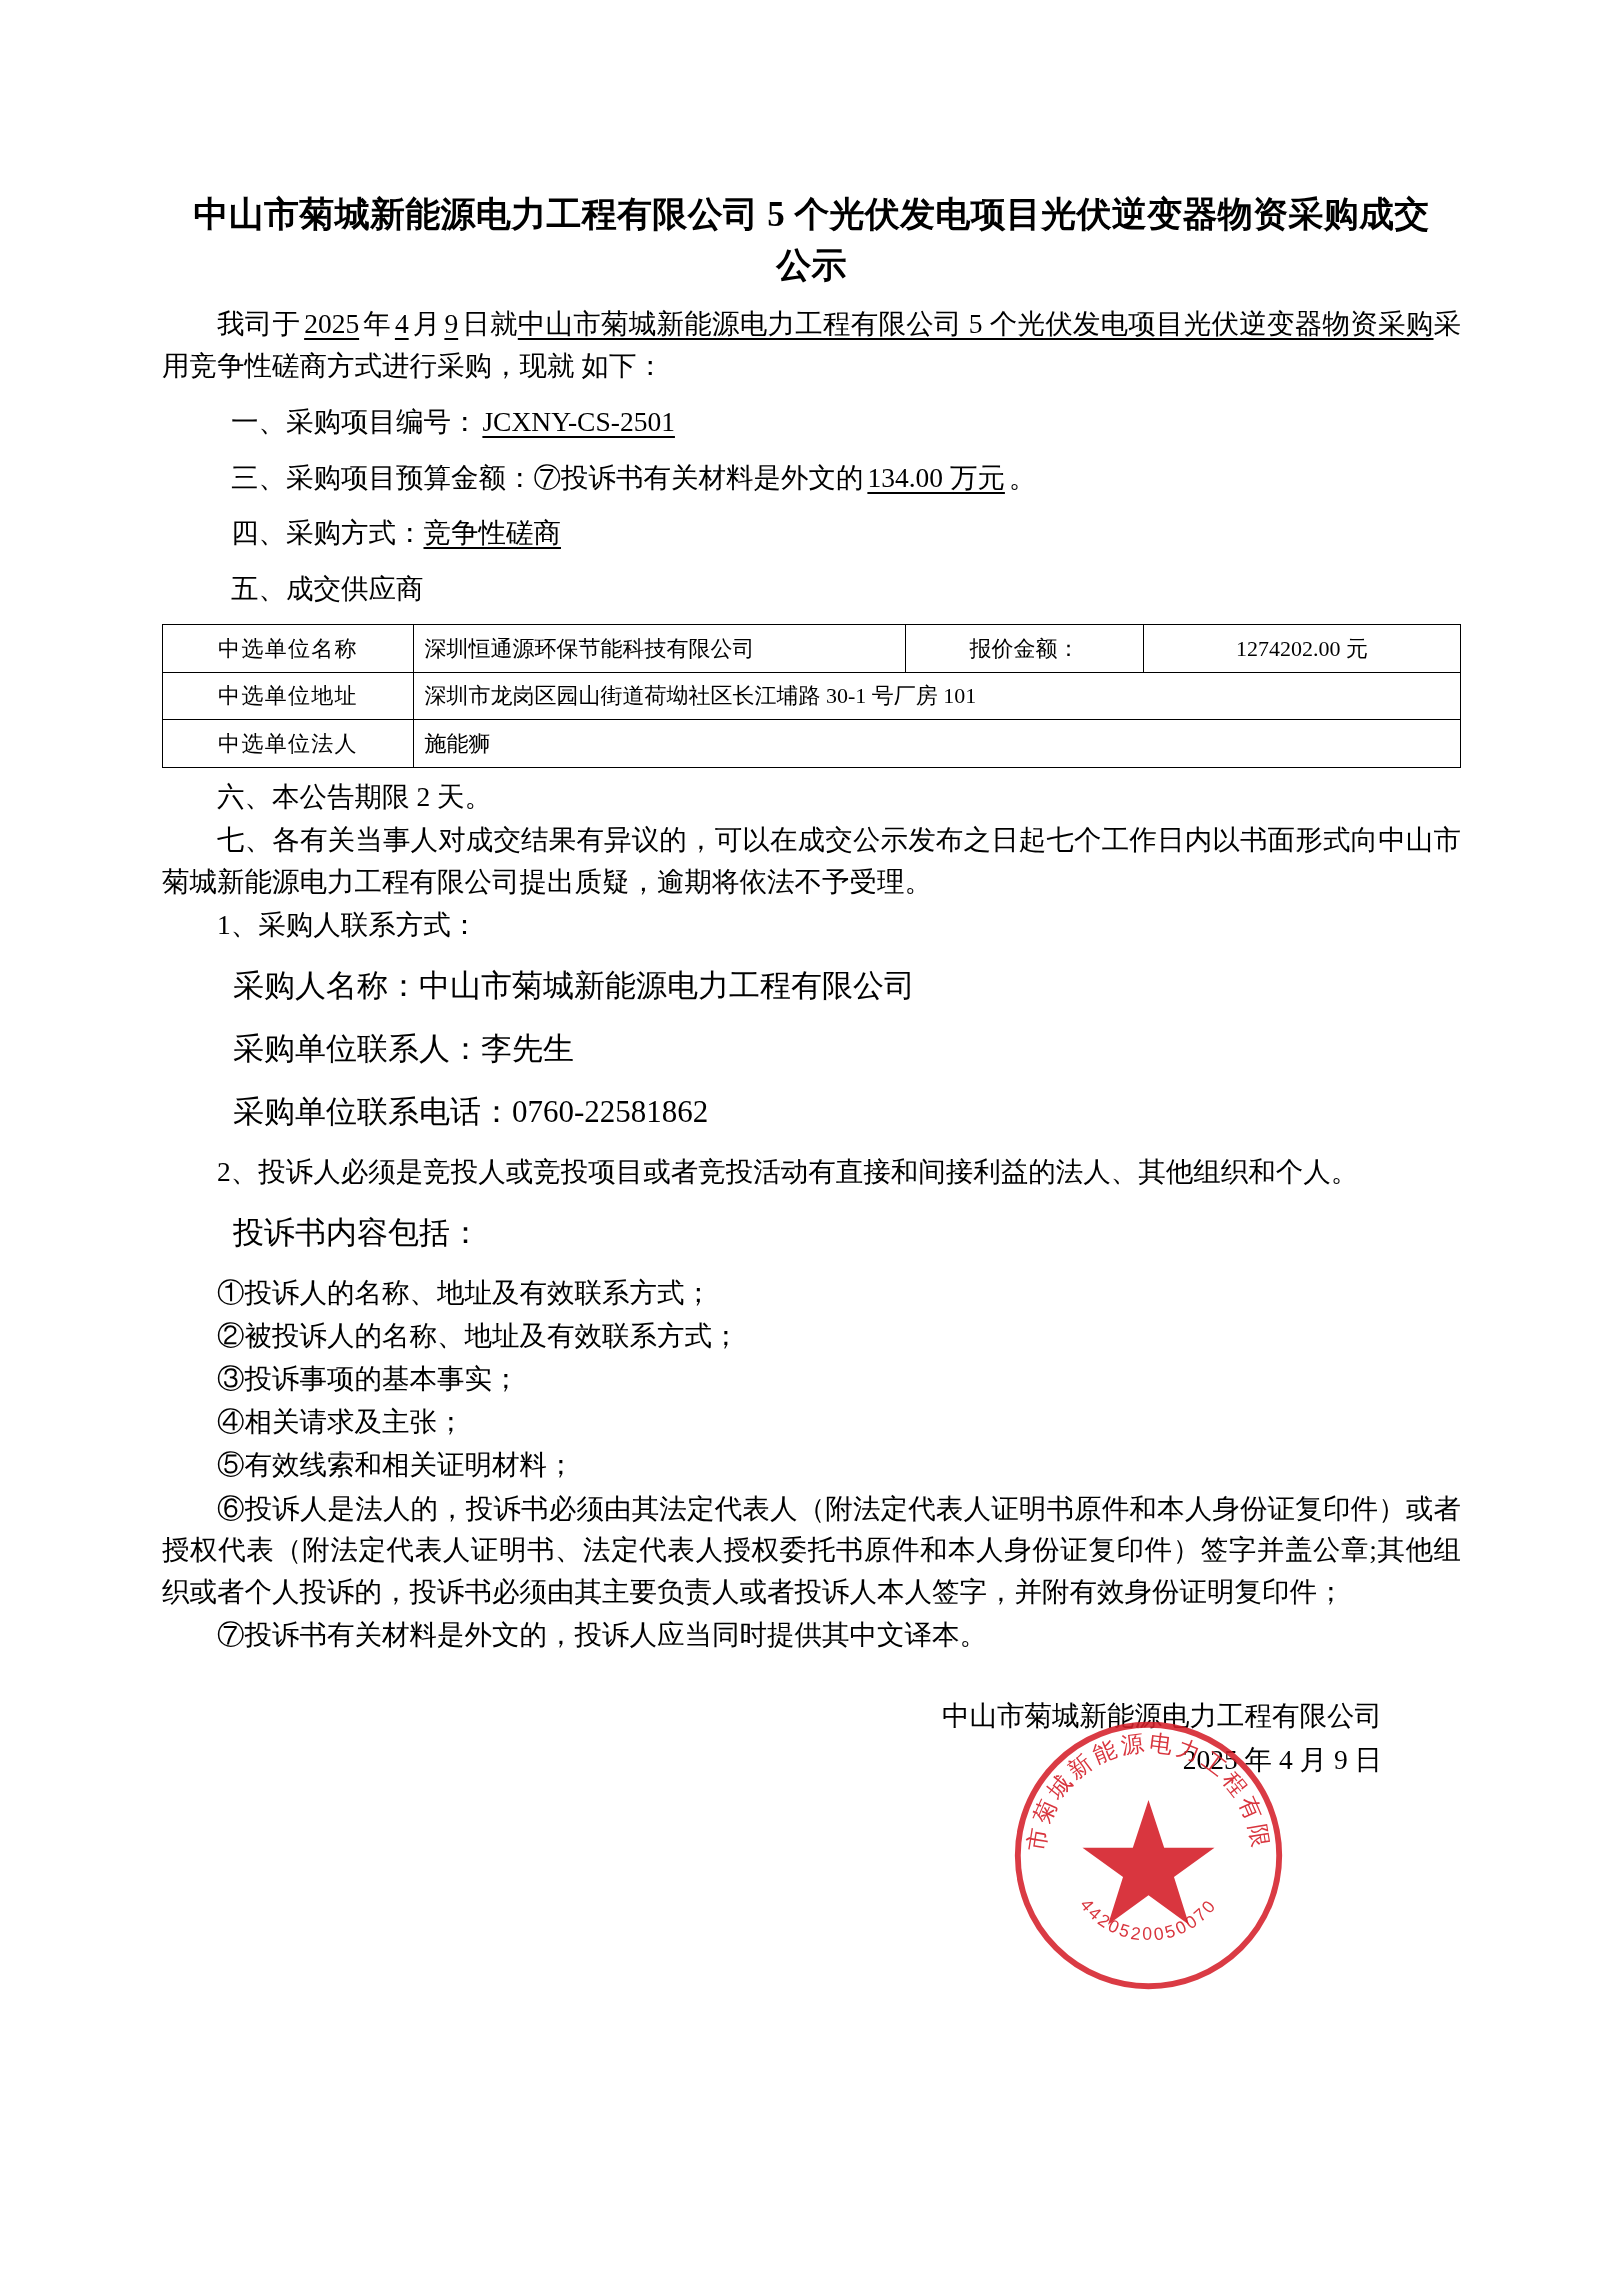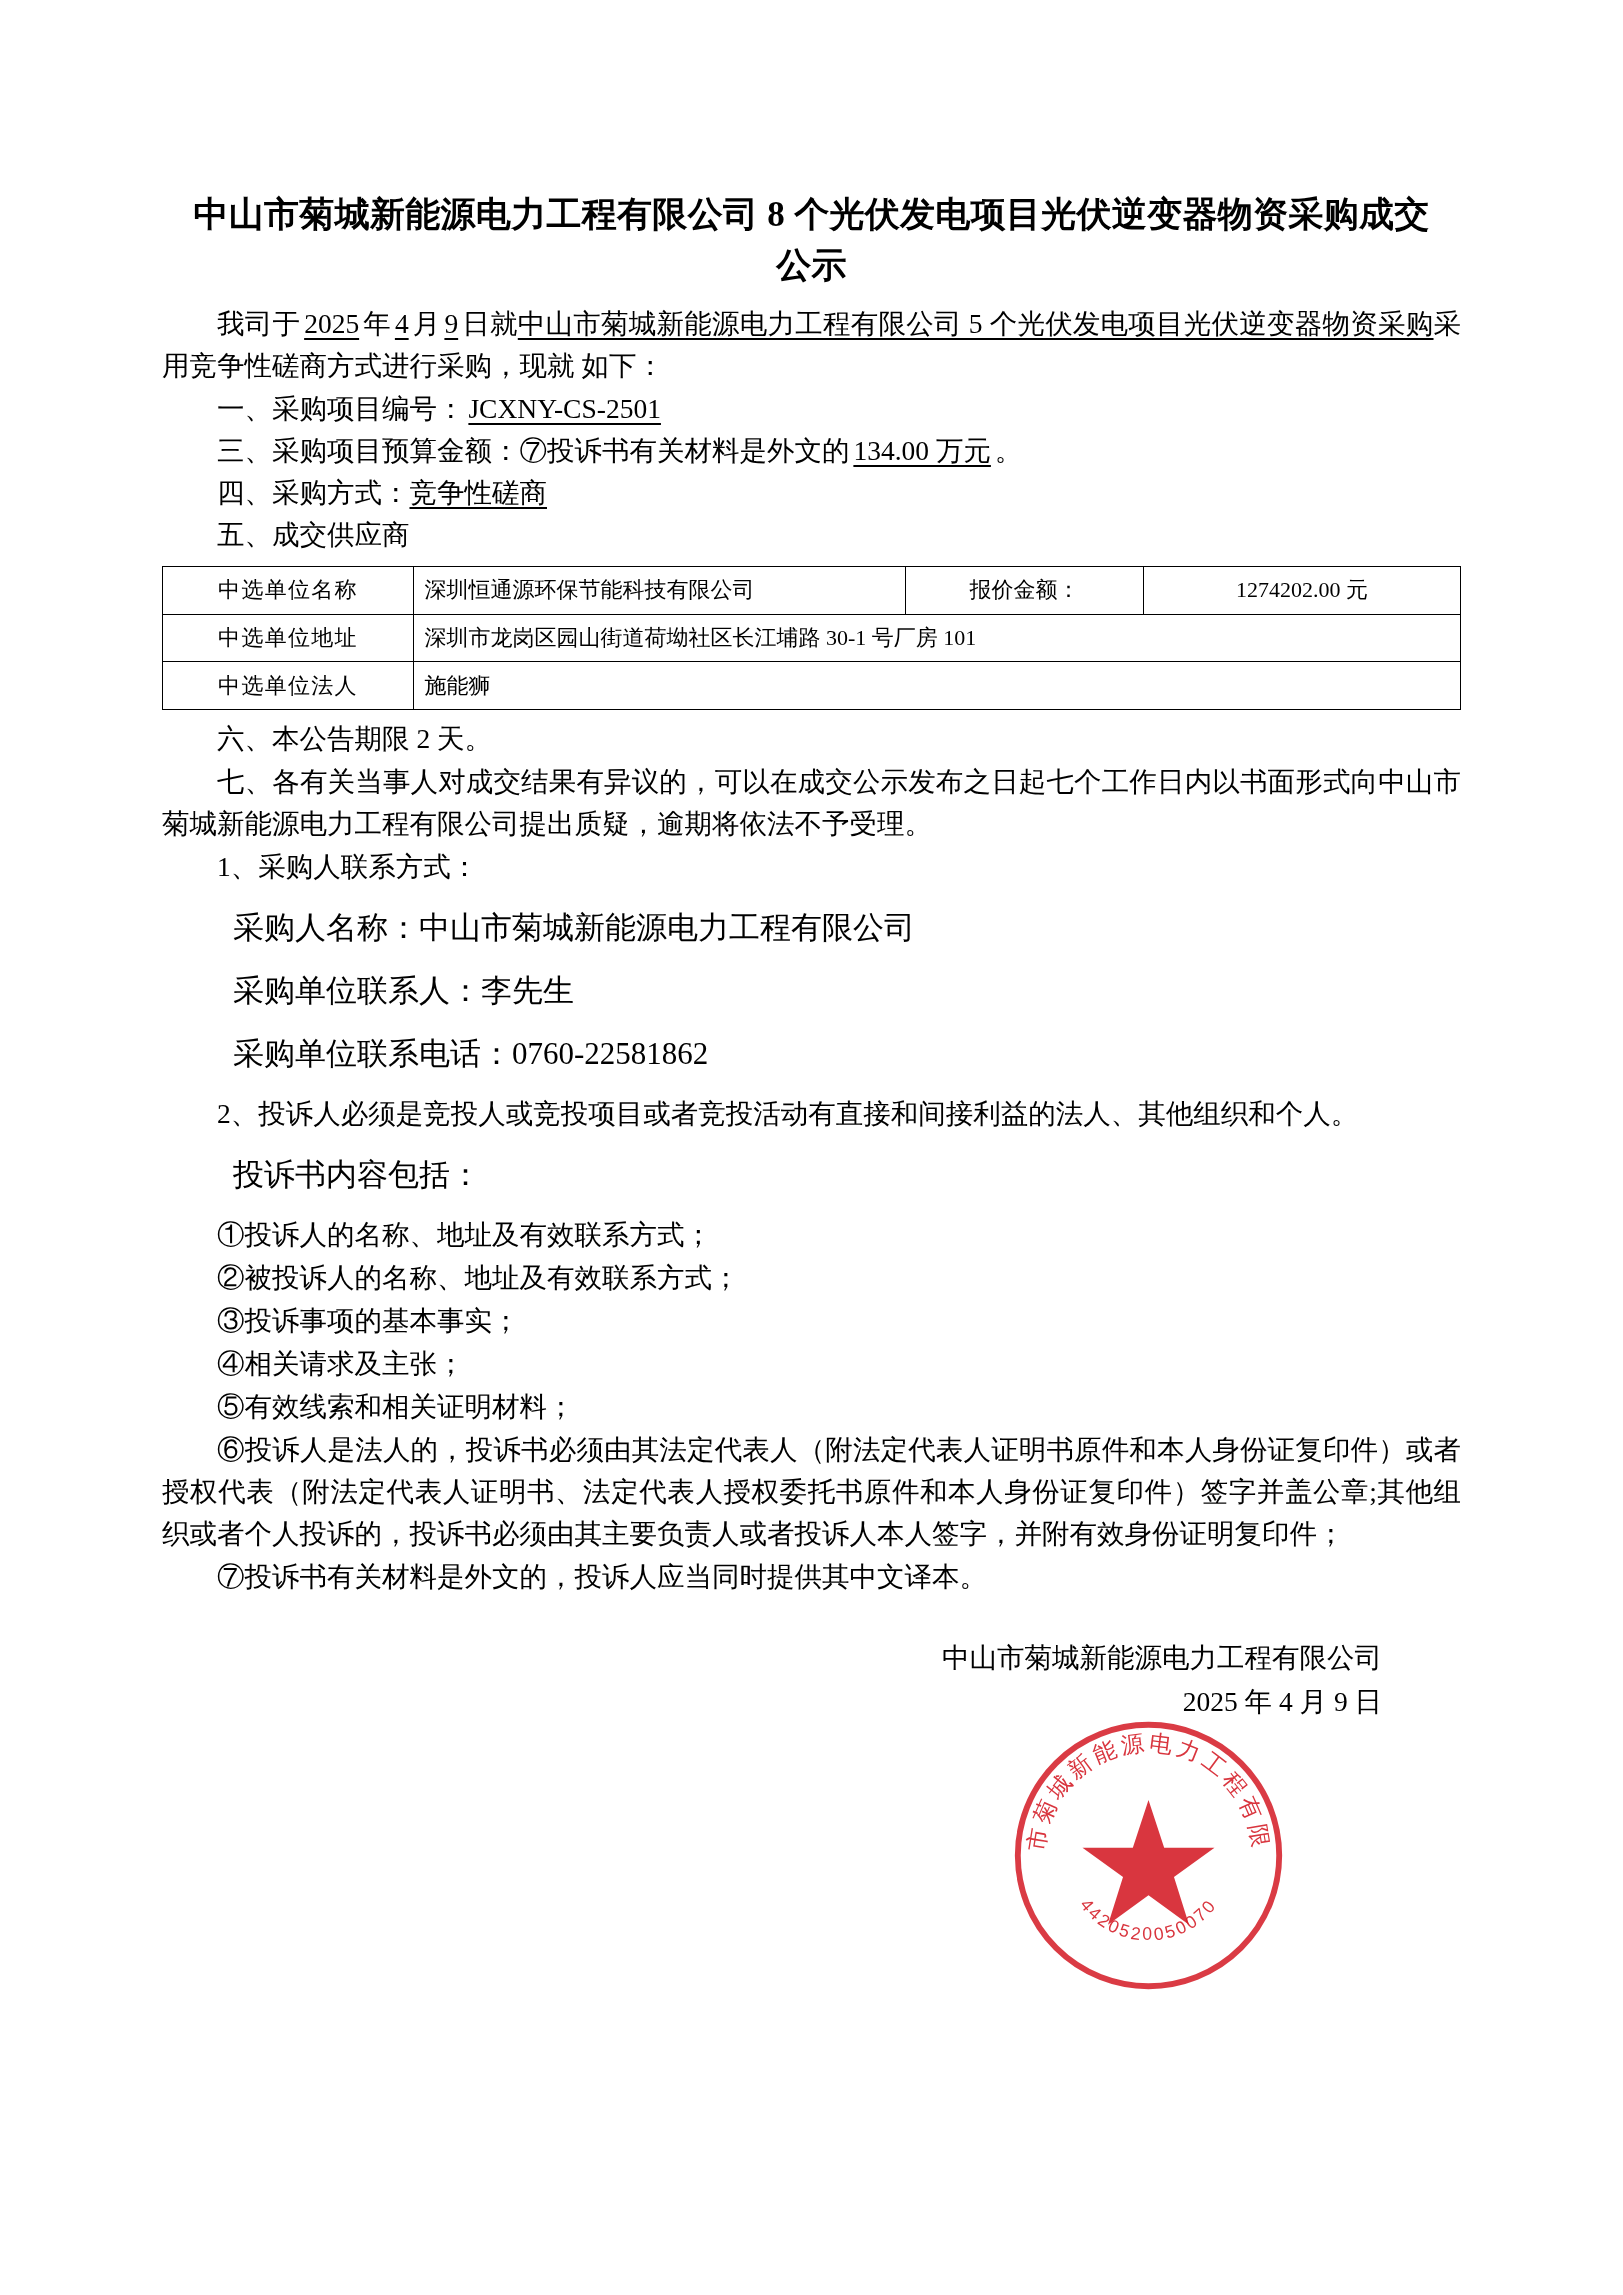--- a/index.html
+++ b/index.html
@@ -46,21 +46,21 @@
   .u {
     text-decoration: underline;
     text-underline-offset: 4.6px;
   }
   .u-pad {
     text-decoration: underline;
     text-underline-offset: 4.6px;
     padding: 0 3.9px;
   }
   .list-line {
-    margin: 0;
+    margin: 14px;
     text-indent: 55px;
     font-size: 27.5px;
     line-height: 1.52;
   }
   .flat-line {
     margin: 16px;
     text-indent: 0;
     font-size: 31px;
     line-height: 1.52;
     padding-left: 55px;
@@ -111,21 +111,21 @@
     height: 281px;
     pointer-events: none;
   }
   .stamp svg { display: block; }
 </style>
 </head>
 <body>
 
 <div class="page">
 
-  <h1 class="doc-title">中山市菊城新能源电力工程有限公司 8 个光伏发电项目光伏逆变器物资采购成交公示</h1>
+  <h1 class="doc-title">中山市菊城新能源电力工程有限公司 5 个光伏发电项目光伏逆变器物资采购成交公示</h1>
 
   <div class="body-text">
 
     <p class="para">
       <span>我司于</span><span class="u-pad">2025</span><span>年</span><span class="u-pad">4</span><span>月</span><span class="u-pad">9</span><span>日就</span><span class="u">中山市菊城新能源电力工程有限公司 5 个光伏发电项目光伏逆变器物资采购</span><span>采用竞争性磋商方式进行采购，现就    如下：</span>
     </p>
 
     <p class="list-line">
       <span>一、采购项目编号：</span><span class="u-pad">JCXNY-CS-2501</span>
     </p>

